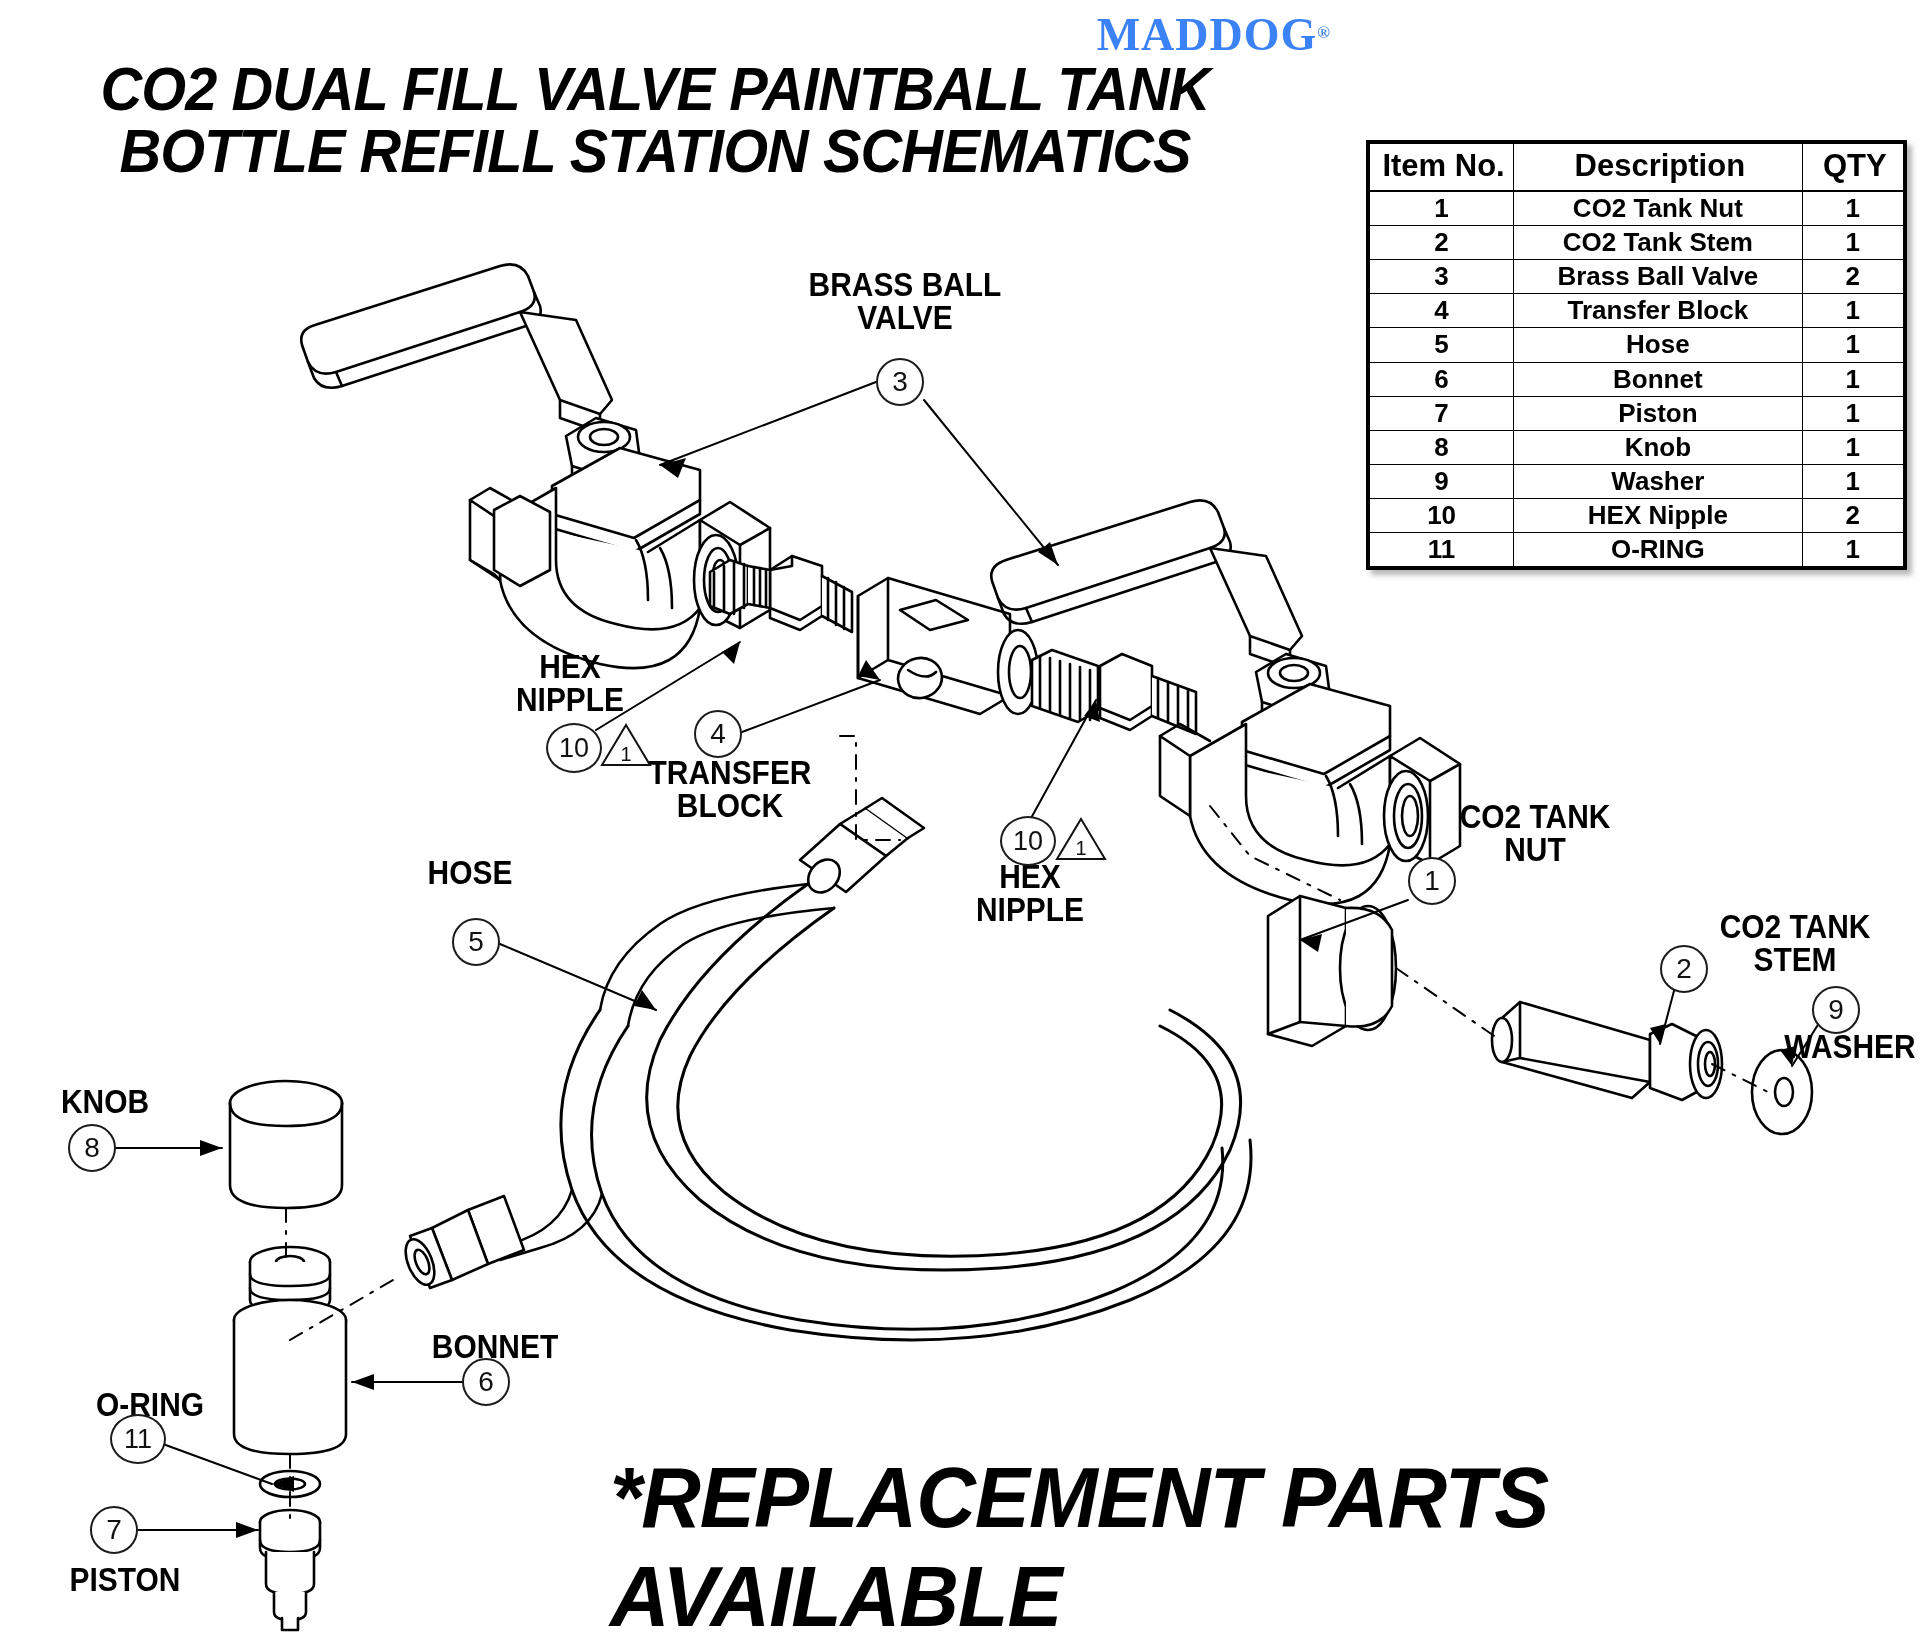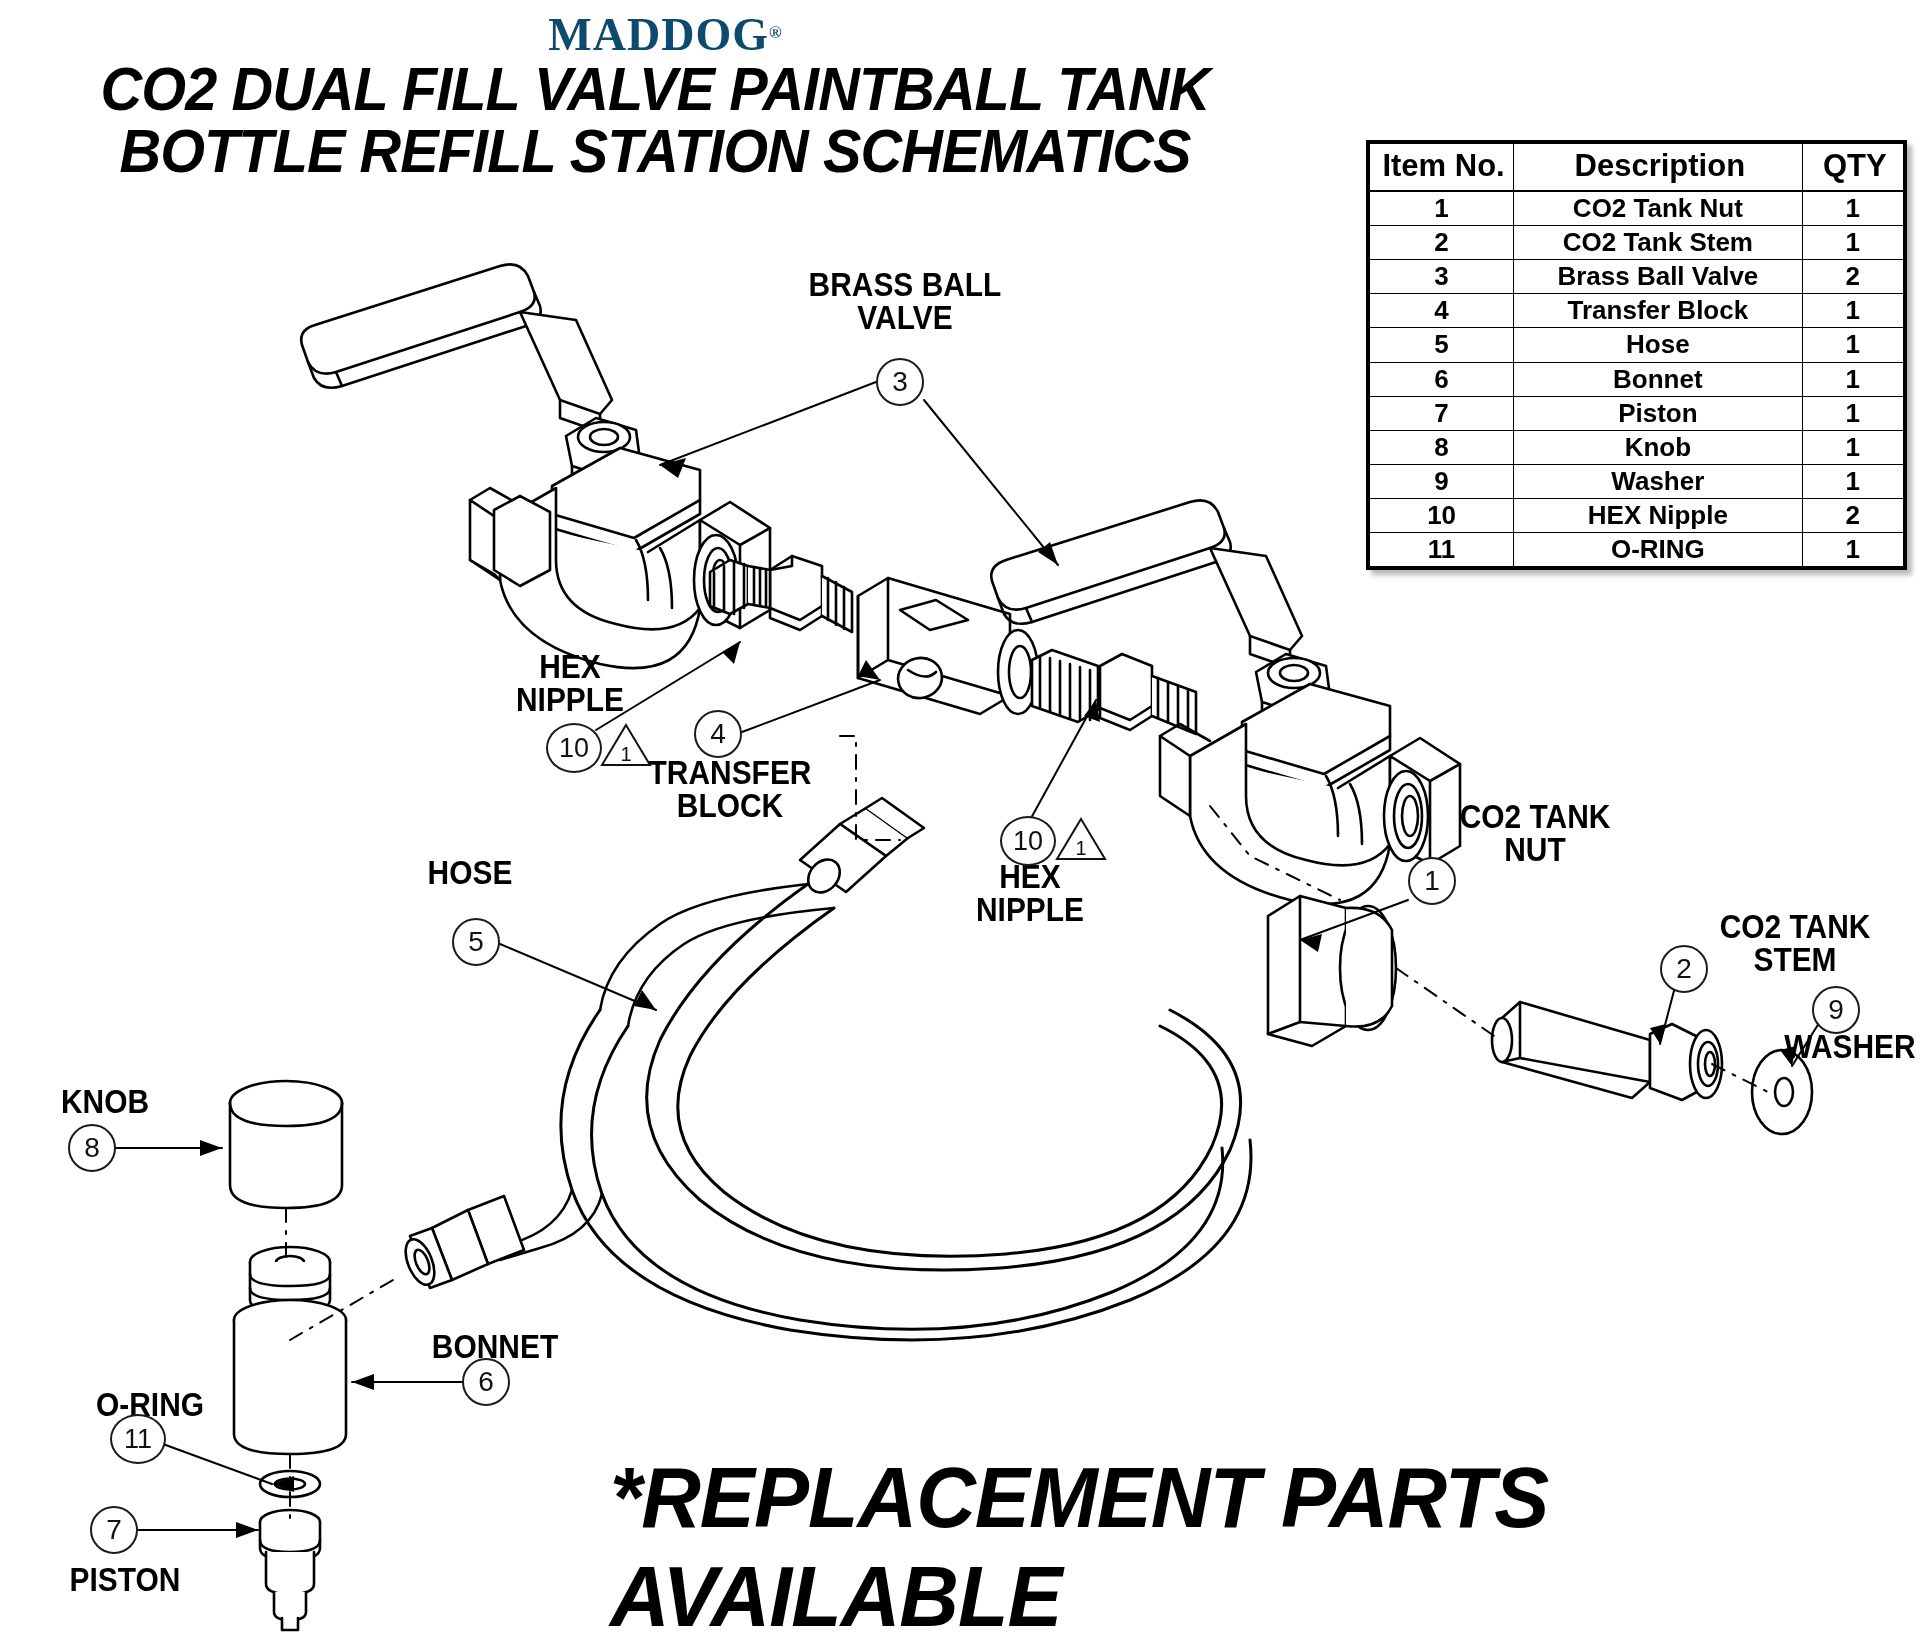--- a/index.html
+++ b/index.html
@@ -16,26 +16,26 @@
     font-family: "Liberation Sans", sans-serif;
     color: #000000;
   }
 
   
   #brand-logo {
     position: absolute;
     top: 8px;
     left: 0;
     width: 1330px;
-    text-align: center;
+    text-align: right;
     font-family: "Liberation Serif", serif;
     font-weight: bold;
     font-size: 46px;
     letter-spacing: 1px;
-    color: #0c4a6e;
+    color: #3b82f6;
   }
   #brand-logo .reg {
     font-size: 17px;
     vertical-align: 12px;
     letter-spacing: 0;
   }
   #doc-title {
     position: absolute;
     top: 58px;
     left: 0;

